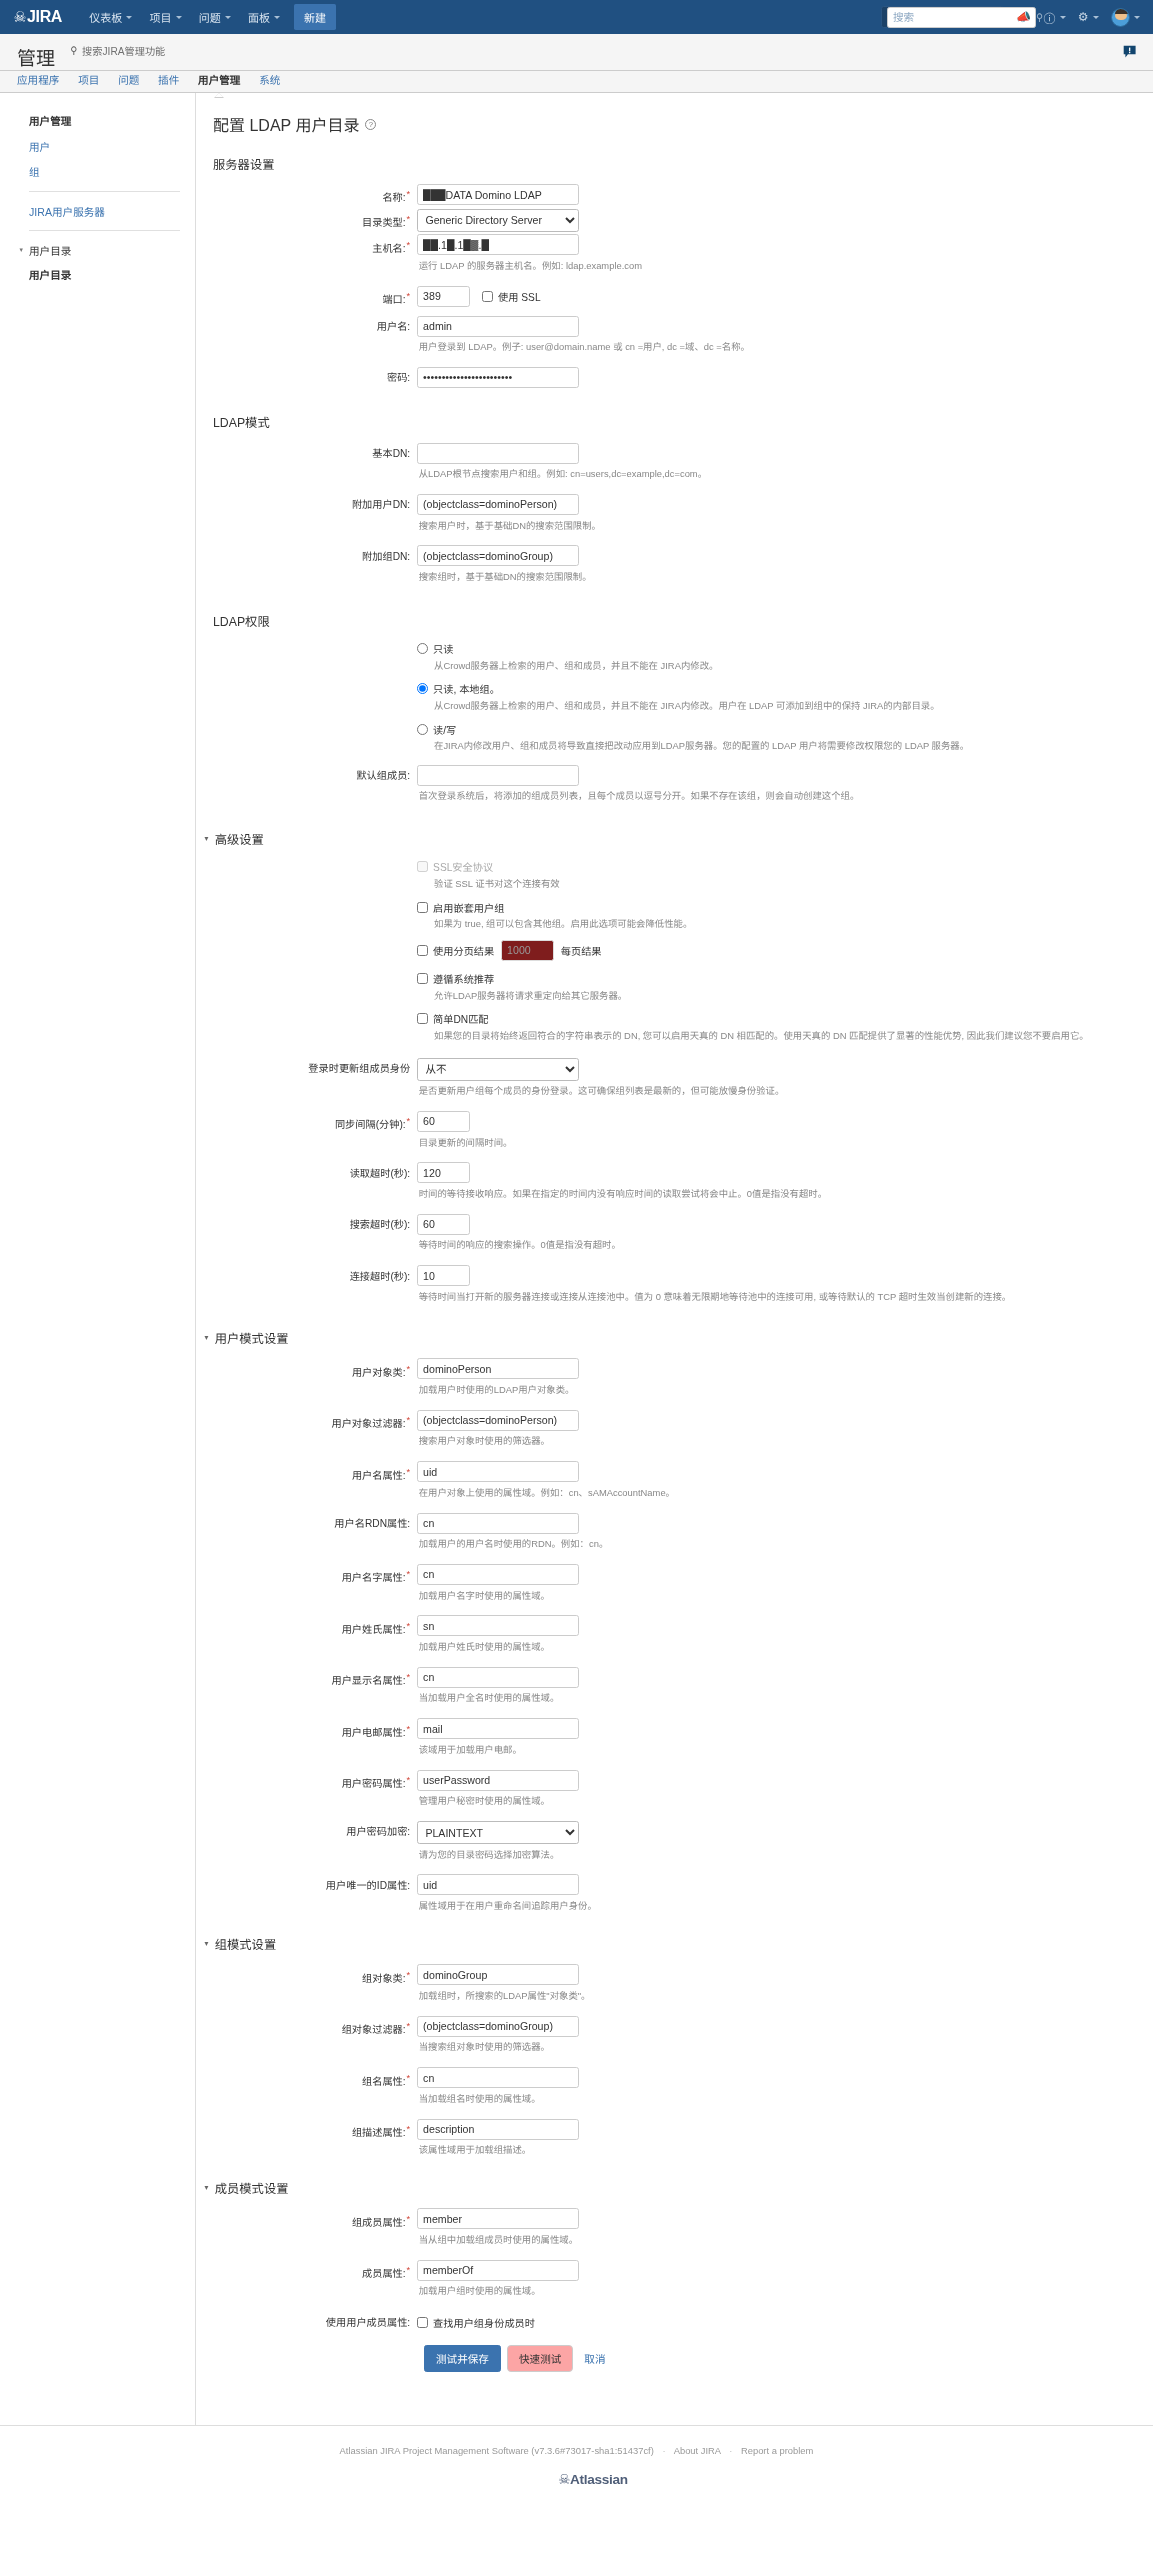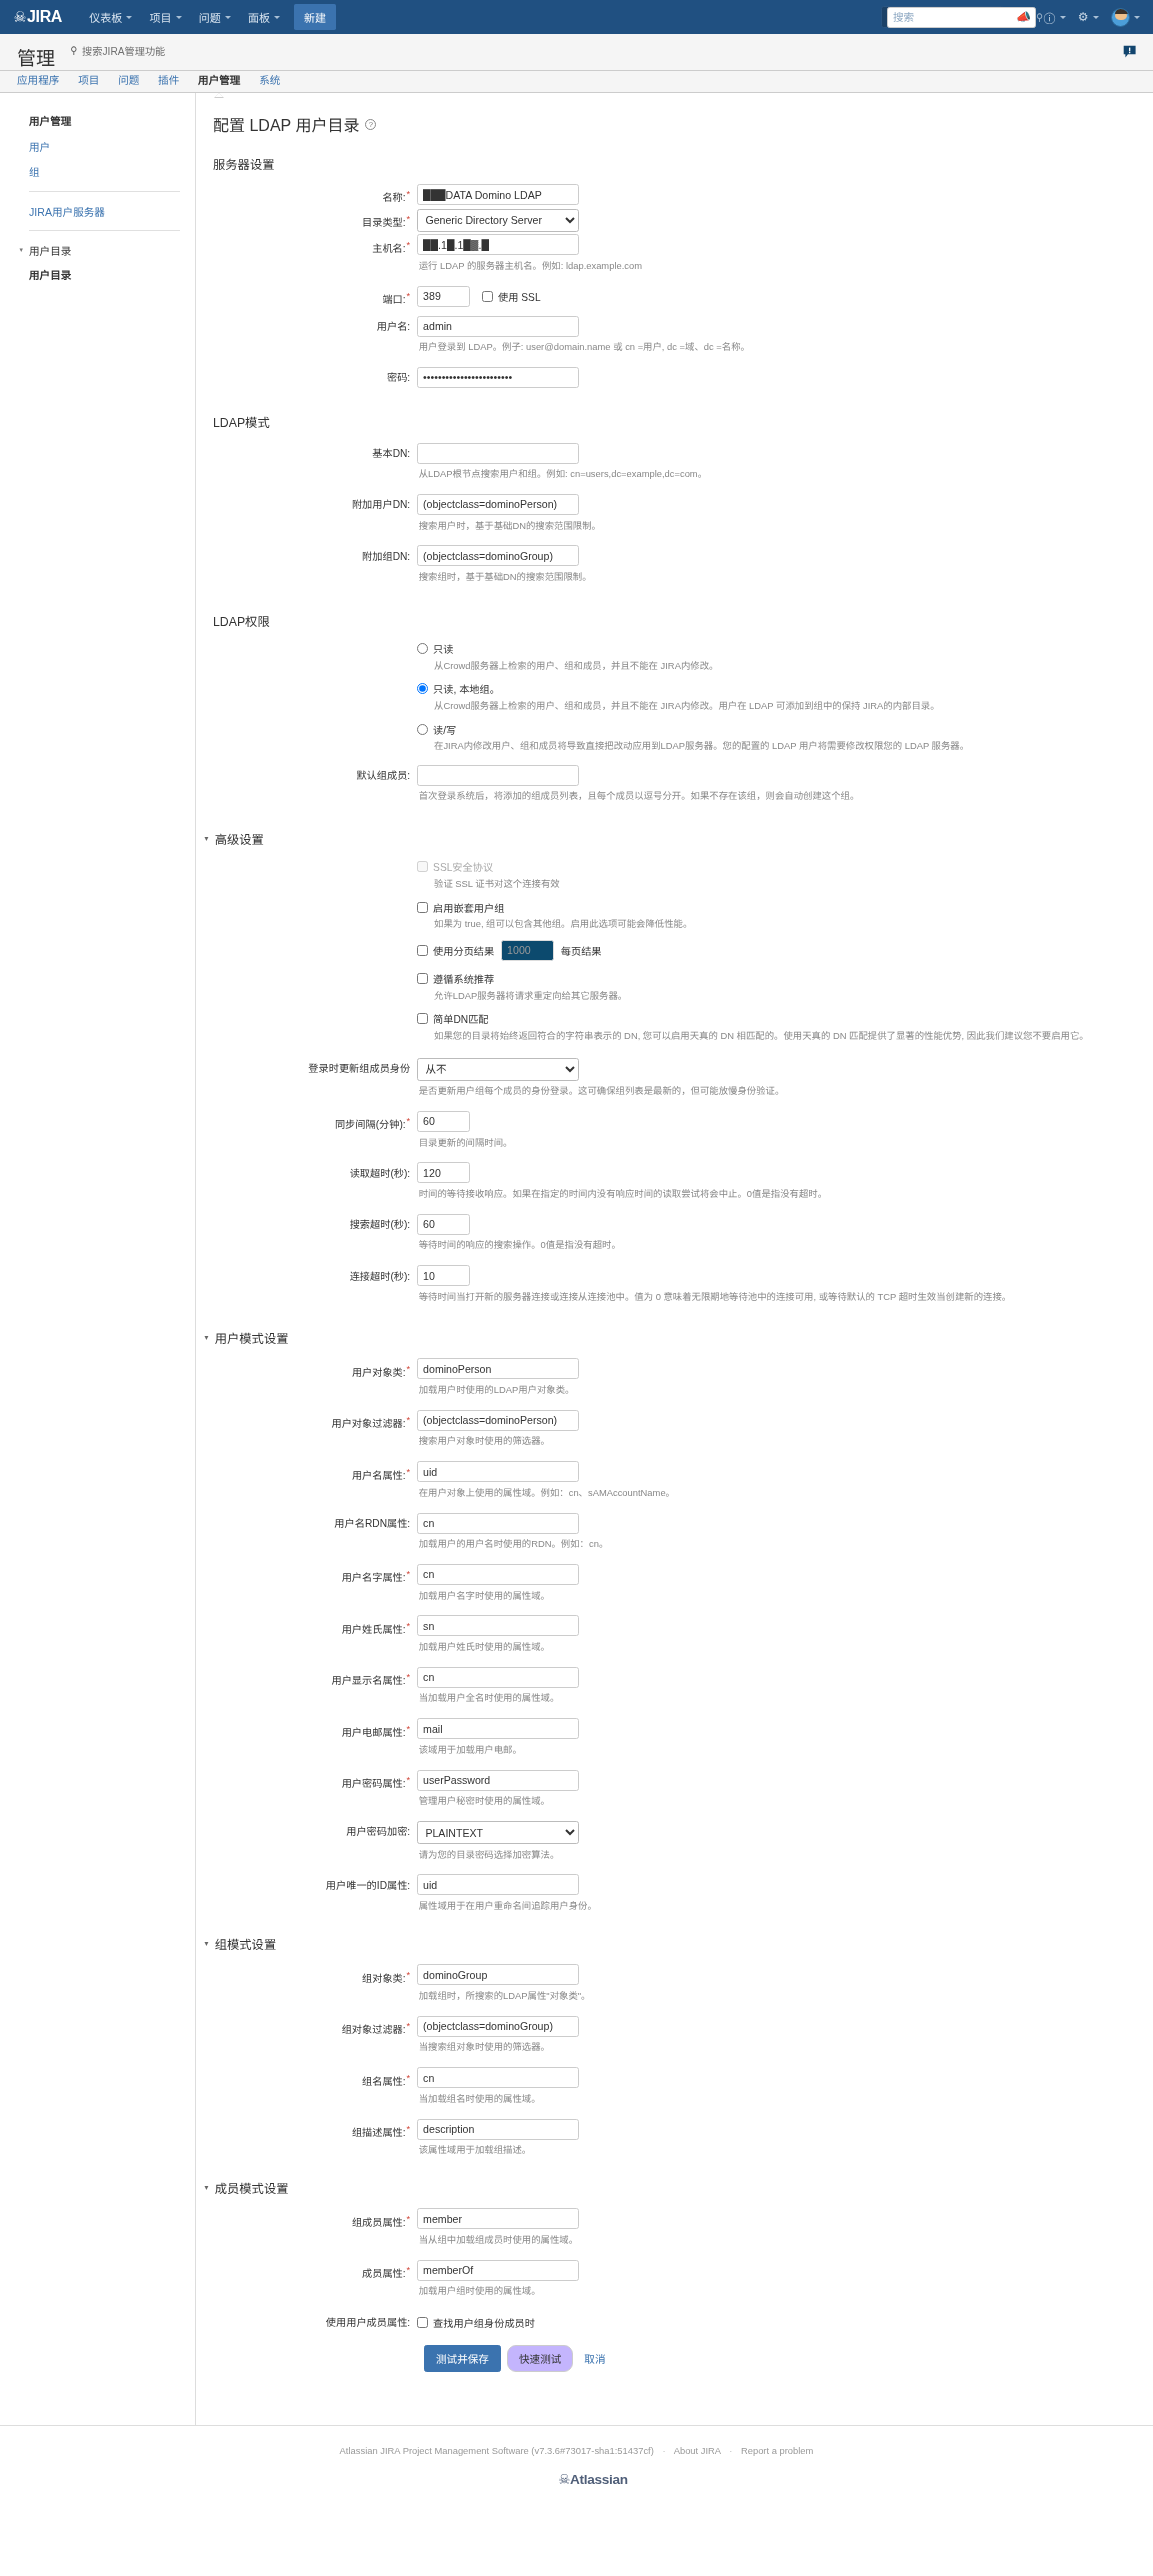--- a/index.html
+++ b/index.html
@@ -155,21 +155,21 @@
   .flabel .req { color:#d04437; font-size:9.4px; vertical-align:super; margin-left:0.9px; }
   .fctrl { flex:1; padding-top:0.9px; }
   input[type="text"], input[type="password"], input.txt {
     height:21px; border:0.9px solid #ccc; border-radius:2.6px; padding:1.7px 5.1px;
     font-size:10.6px; font-family:inherit; color:#333; background:#fff;
     outline:none; width:162px;
   }
   input.wide { width:162px; }
   input.small { width:53px; }
   input.disabled-in {
-    background:#0c4a6e; color:#999; border-color:#ddd;
+    background:#7f1d1d; color:#999; border-color:#ddd;
   }
   select.sel {
     height:23px; border:0.9px solid #bbb; border-radius:2.6px; font-size:10.6px;
     font-family:inherit; color:#333; background:#fff; padding:1.7px 3.4px;
     width:162px; outline:none;
   }
   .fhelp { font-size:9.4px; color:#888; margin:2.6px 0 10.2px 1.7px; line-height:1.6; max-width:851px; }
 
   .inline-row { display:flex; align-items:center; }
   .inline-row .chkwrap { margin-left:12px; display:flex; align-items:center; }
@@ -187,21 +187,21 @@
 
   .radio-block { margin-bottom:1.7px; }
 
   
   .btnrow { display:flex; align-items:center; margin:13.6px 0 19px 211px; }
   .btn-primary {
     background:#3b73af; color:#fff; border:0.9px solid #3b73af; border-radius:2.6px;
     font-size:10.6px; padding:5.1px 11px; cursor:pointer; font-family:inherit;
   }
   .btn-secondary {
-    background:#c4b5fd; color:#333; border:0.9px solid #ccc; border-radius:9px;
+    background:#fca5a5; color:#333; border:0.9px solid #ccc; border-radius:4px;
     font-size:10.6px; padding:5.1px 11px; cursor:pointer; margin-left:6px;
     font-family:inherit;
   }
   .btn-link {
     color:#3b73af; font-size:10.6px; margin-left:11px; cursor:pointer;
   }
 
   
   .footer {
     border-top:0.9px solid #ddd; text-align:center; padding:19px 0 24px 0;

